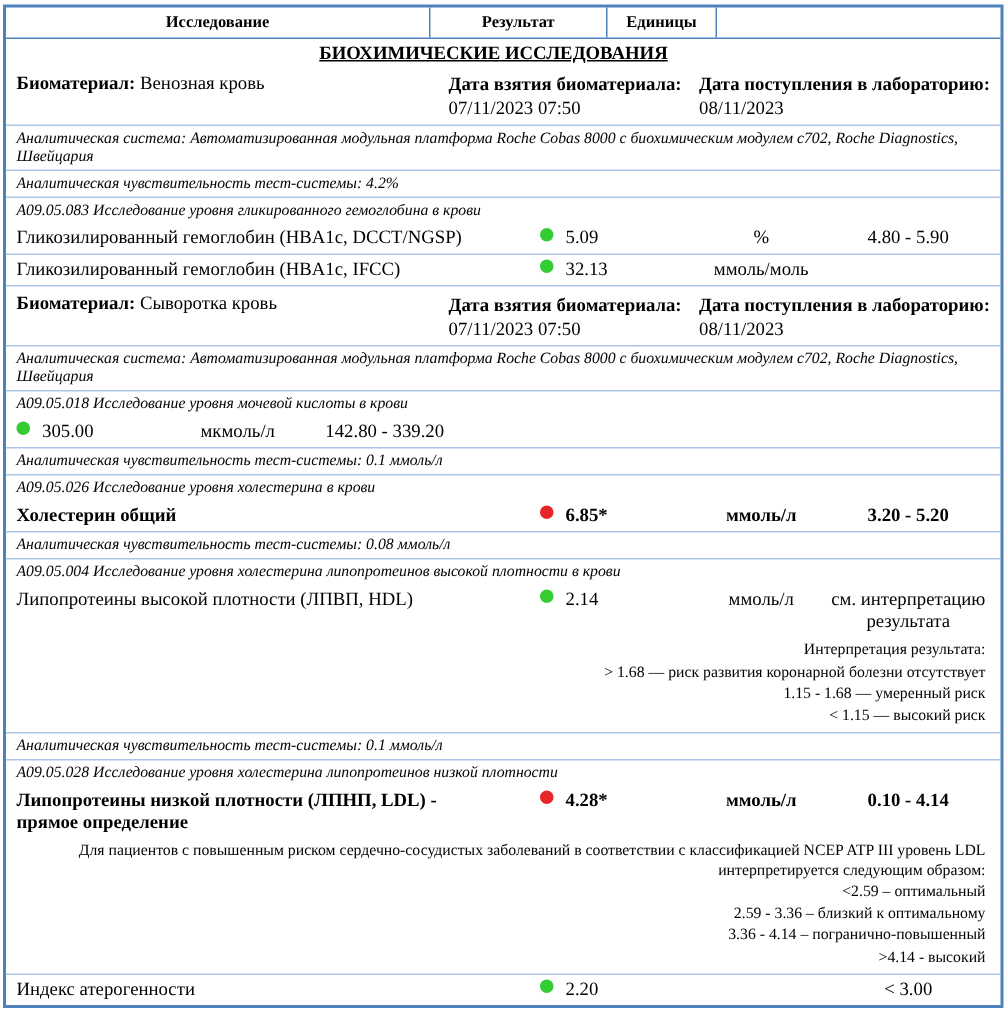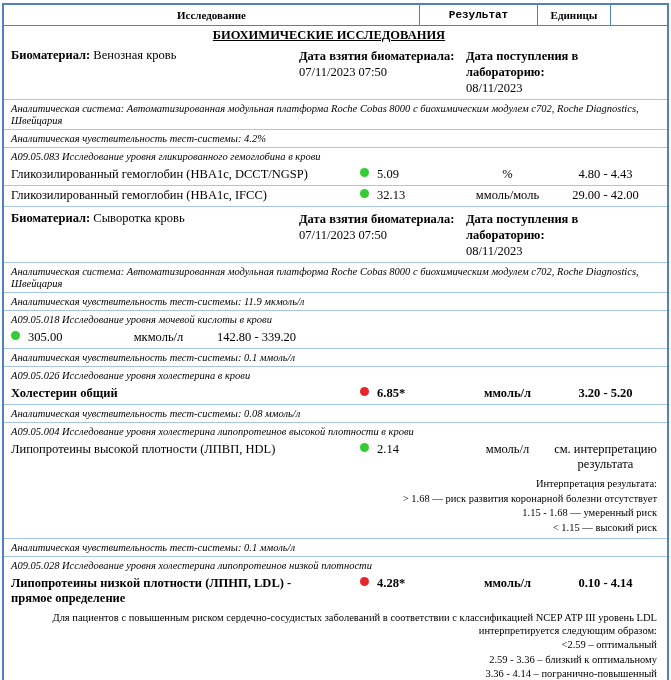--- a/index.html
+++ b/index.html
@@ -12,34 +12,34 @@
   .table {
     width: 667px; margin: 3px 2px 0 2px;
     border: 2px solid #4f81bd;
   }
   .row { display: flex; align-items: flex-start; }
   .sep { border-top: 1px solid #a9c5e4; }
 
   
   .header-row { border-bottom: 1px solid #4f81bd; font-weight: bold; font-size: 11px; }
   .header-row > div { text-align: center; padding: 4px 2px; line-height: 12px; }
-  .h1 { width: 416px; border-right: 1px solid #4f81bd; }
-  .h2 { width: 118px; border-right: 1px solid #4f81bd; font-family: Liberation Mono, monospace; }
+  .h1 { width: 283px; border-right: 1px solid #4f81bd; }
+  .h2 { width: 118px; border-right: 1px solid #4f81bd; }
   .h3 { width: 73px;  border-right: 1px solid #4f81bd; }
   .h4 { width: 123px; }
 
   
   .title-row { text-align: center; padding: 2px 13px 1px 0; font-size: 12.5px; font-weight: bold; }
   .title-row span { text-decoration: underline; }
 
   
   .bio-row { font-size: 12.5px; padding: 4px 0 3px 0; }
   .bc1 { width: 295px; padding-left: 7px; }
   .bc2 { width: 167px; }
-  .bc3 { flex: 1; padding-right: 16px; }
+  .bc3 { flex: 1; padding-right: 0; }
   .blabel { font-weight: bold; }
   .dlabel { font-weight: bold; line-height: 16px; }
   .dvalue { line-height: 16px; }
 
   
   .note, .code {
     font-style: italic; font-size: 10.5px; line-height: 12px;
     padding: 3px 7px 2px 7px; width: 100%;
   }
 
@@ -101,53 +101,49 @@
 
   <div class="row sep">
       <div class="code">A09.05.083 Исследование уровня гликированного гемоглобина в крови</div>
     </div>
   <div class="row test-row">
     <div class="c1">Гликозилированный гемоглобин (HBA1c, DCCT/NGSP)</div>
     <div class="c2">
       <span class="dot green" style="background: rgb(51, 204, 51);"></span><span>5.09</span>
     </div>
     <div class="c3">%</div>
-    <div class="c4">4.80 - 4.43</div>
+    <div class="c4">4.80 - 5.90</div>
   </div>
 
   <div class="row test-row sep">
     <div class="c1">Гликозилированный гемоглобин (HBA1c, IFCC)</div>
     <div class="c2">
       <span class="dot green" style="background: rgb(51, 204, 51);"></span><span>32.13</span>
     </div>
     <div class="c3">ммоль/моль</div>
-    <div class="c4">29.00 - 42.00</div>
   </div>
 
   <div class="row bio-row sep">
     <div class="bc1">
       <span class="blabel">Биоматериал:</span>
       <span>Сыворотка кровь</span>
     </div>
     <div class="bc2">
       <div class="dlabel">Дата взятия биоматериала:</div>
       <div class="dvalue">07/11/2023 07:50</div>
     </div>
     <div class="bc3">
       <div class="dlabel">Дата поступления в лабораторию:</div>
       <div class="dvalue">08/11/2023</div>
     </div>
   </div>
 
   <div class="row sep">
       <div class="note">Аналитическая система: Автоматизированная модульная платформа Roche Cobas 8000 с биохимическим модулем c702, Roche Diagnostics, Швейцария</div>
     </div>
-  <div class="row sep">
-      <div class="note">Аналитическая чувствительность тест-системы: 11.9 мкмоль/л</div>
-    </div>
 
   <div class="row sep">
       <div class="code">A09.05.018 Исследование уровня мочевой кислоты в крови</div>
     </div>
   <div class="row test-row">
     <div class="c2">
       <span class="dot green" style="background: rgb(51, 204, 51);"></span><span>305.00</span>
     </div>
     <div class="c3">мкмоль/л</div>
     <div class="c4">142.80 - 339.20</div>

